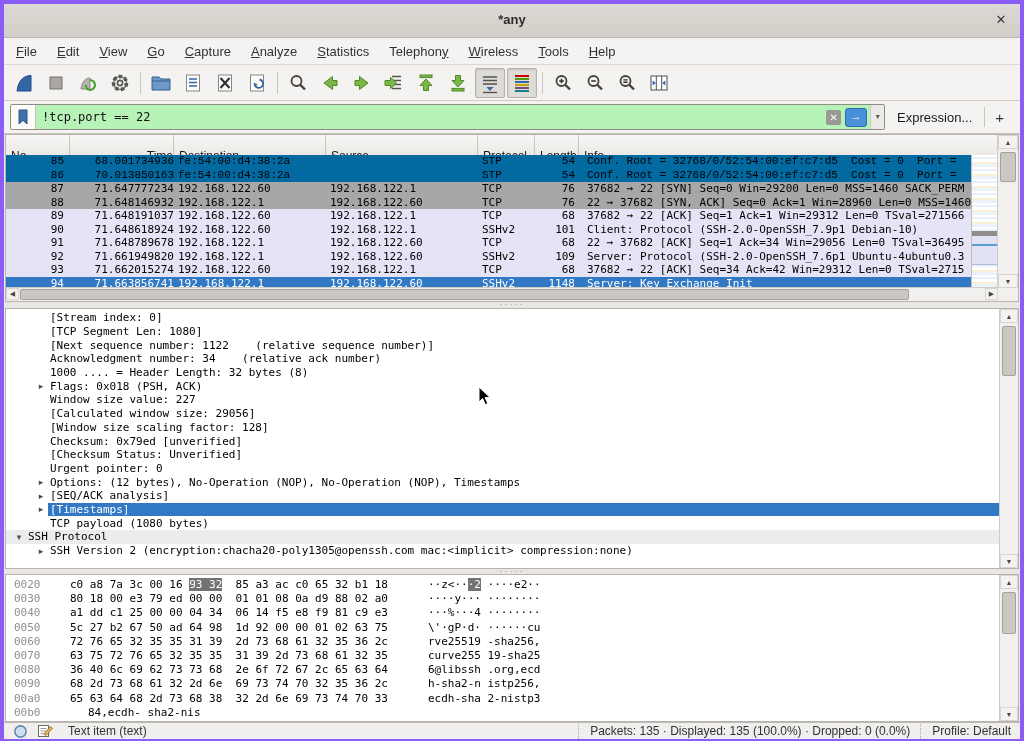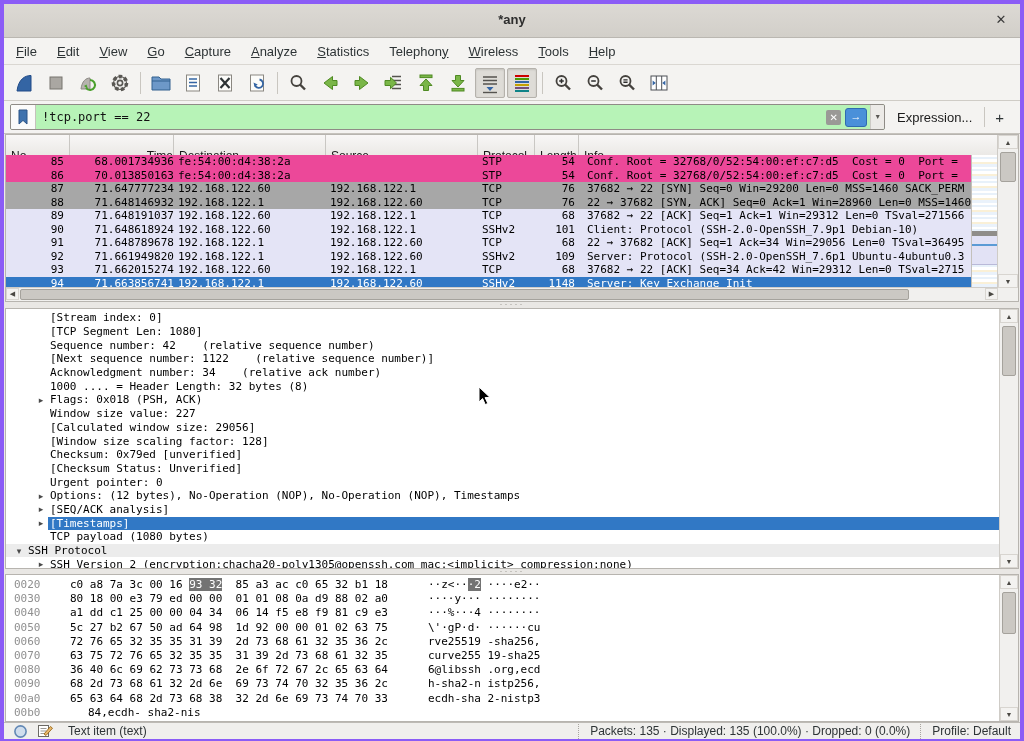--- a/index.html
+++ b/index.html
@@ -50,21 +50,21 @@
   .phcell{font-size:12px;color:#1a1a1a;padding:14px 0 0 5px;border-right:1px solid #c9c7c3;overflow:hidden;white-space:nowrap;box-sizing:border-box;}
   .rows{position:absolute;top:20px;left:0;right:46px;bottom:13px;overflow:hidden;}
   .prow{display:flex;height:13.5px;font-family:"DejaVu Sans Mono",monospace;font-size:11px;line-height:13.5px;white-space:pre;color:#000;}
   .c0{width:64px;flex:0 0 auto;} .c1{width:104px;flex:0 0 auto;text-align:right;} .c2{width:152px;flex:0 0 auto;}
   .c3{width:152px;flex:0 0 auto;} .c4{width:57px;flex:0 0 auto;} .c5{width:44px;flex:0 0 auto;}
   .c6{flex:1;overflow:hidden;}
   .prow .c0{text-align:right;padding-right:6px;box-sizing:border-box;}
   .prow .c1,.prow .c2,.prow .c3,.prow .c4{padding-left:4px;box-sizing:border-box;overflow:hidden;}
   .prow .c5{text-align:right;padding-right:4px;box-sizing:border-box;}
   .prow .c6{padding-left:8px;}
-  .row-stp{background:#ec4899;} .row-syn{background:#a7a7a7;} .row-lav{background:#e4e4f6;}
+  .row-stp{background:#0369a1;font-family:Liberation Mono, monospace;} .row-syn{background:#a7a7a7;} .row-lav{background:#e4e4f6;}
   .row-sel{background:#3178c5;color:#fff;}
   .minimap{position:absolute;top:20px;right:20px;bottom:13px;width:26px;border-left:1px solid #c3c0bb;
     background:repeating-linear-gradient(180deg,#ffffff 0 2px,#e8f1fa 2px 4px,#ffffff 4px 7px,#faf0d7 7px 9px,#eaf2fb 9px 12px);}
   .mm-ind{position:absolute;left:0;right:0;top:76px;height:5px;background:#8f8d89;}
   .mm-sel{position:absolute;left:0;right:0;top:81px;height:28px;background:#e2e2f5;border-bottom:1px solid #b9b9d8;}
   .mm-line{position:absolute;left:0;right:0;top:8px;height:2px;background:#5b9bd5;}
 
   
   .sb-v{position:absolute;background:#f1f0ee;border-left:1px solid #cfccc7;}
   .sb-btn{height:14px;display:flex;align-items:center;justify-content:center;font-size:7px;color:#4a4843;
@@ -342,21 +342,20 @@
     </div>
     <div class="sb-corner"></div>
   </div>
 
   <div class="splitter sp1">·····</div>
 
   <div class="details">
     <div class="dcontent" id="dlines">
         <div class="dline"><span class="dsp1"></span><span class="dexp"></span><span class="dtxt">[Stream index: 0]</span></div>
         <div class="dline"><span class="dsp1"></span><span class="dexp"></span><span class="dtxt">[TCP Segment Len: 1080]</span></div>
-        <div class="dline"><span class="dsp1"></span><span class="dexp"></span><span class="dtxt">Sequence number: 42    (relative sequence number)</span></div>
         <div class="dline"><span class="dsp1"></span><span class="dexp"></span><span class="dtxt">[Next sequence number: 1122    (relative sequence number)]</span></div>
         <div class="dline"><span class="dsp1"></span><span class="dexp"></span><span class="dtxt">Acknowledgment number: 34    (relative ack number)</span></div>
         <div class="dline"><span class="dsp1"></span><span class="dexp"></span><span class="dtxt">1000 .... = Header Length: 32 bytes (8)</span></div>
         <div class="dline"><span class="dsp1"></span><span class="dexp">▸</span><span class="dtxt">Flags: 0x018 (PSH, ACK)</span></div>
         <div class="dline"><span class="dsp1"></span><span class="dexp"></span><span class="dtxt">Window size value: 227</span></div>
         <div class="dline"><span class="dsp1"></span><span class="dexp"></span><span class="dtxt">[Calculated window size: 29056]</span></div>
         <div class="dline"><span class="dsp1"></span><span class="dexp"></span><span class="dtxt">[Window size scaling factor: 128]</span></div>
         <div class="dline"><span class="dsp1"></span><span class="dexp"></span><span class="dtxt">Checksum: 0x79ed [unverified]</span></div>
         <div class="dline"><span class="dsp1"></span><span class="dexp"></span><span class="dtxt">[Checksum Status: Unverified]</span></div>
         <div class="dline"><span class="dsp1"></span><span class="dexp"></span><span class="dtxt">Urgent pointer: 0</span></div>

